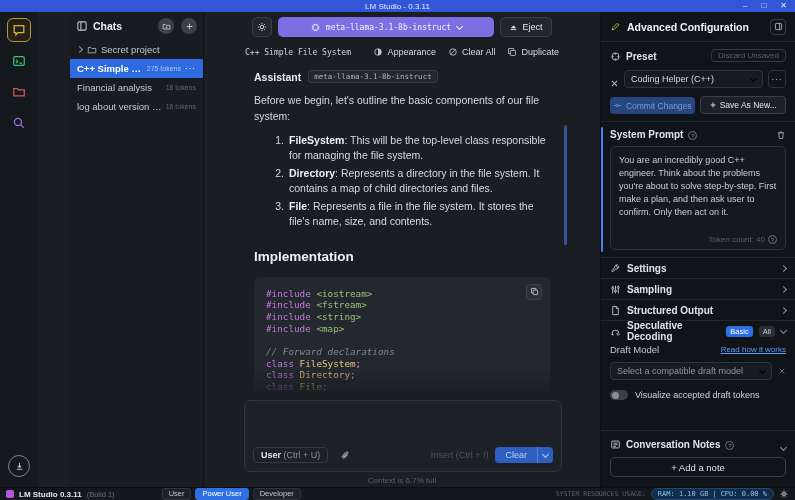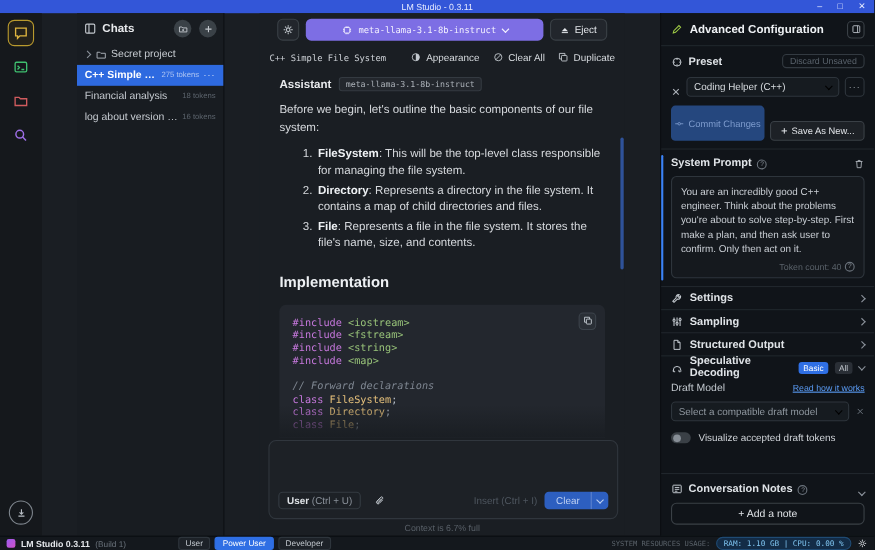--- a/index.html
+++ b/index.html
@@ -129,34 +129,34 @@
   .sec-icon svg { width:11px; height:11px; }
   .discard-btn { margin-left:auto; border:1px solid #333a41; border-radius:4px; padding:1px 6px;
     font-size:8px; color:#59626b; }
   .x-icon { color:#aeb4bb; display:flex; } .x-icon svg { width:9px; height:9px; }
   .select { flex:1; height:18px; background:#161b20; border:1px solid #2e353c; border-radius:4px;
     display:flex; align-items:center; padding:0 6px; gap:4px; }
   .select .val { flex:1; font-size:9px; color:#d6dade; white-space:nowrap; overflow:hidden; }
   .select .val.ph { color:#8f979f; }
   .dots-btn { width:18px; height:18px; border:1px solid #2e353c; border-radius:4px; color:#c3c9cf;
     display:flex; align-items:center; justify-content:center; font-size:8px; letter-spacing:1px; }
-  .commit-btn { flex:1; height:32px; background:#25477e; border-radius:4px; display:flex; align-items:center;
+  .commit-btn { flex:1; height:17px; background:#25477e; border-radius:4px; display:flex; align-items:center;
     justify-content:center; gap:4px; font-size:8.5px; color:#7d9bcd; }
   .commit-btn svg { width:9px; height:9px; }
   .savenew-btn { flex:1; height:18px; background:#1d2126; border:1px solid #3a4046; border-radius:4px;
     display:flex; align-items:center; justify-content:center; gap:3px; font-size:8.5px; color:#e3e6ea; }
   .accent { position:absolute; left:0; top:5px; bottom:5px; width:2px; background:#3b82f6; border-radius:1px; }
   .info { display:inline-flex; align-items:center; justify-content:center; width:9px; height:9px;
     border:1px solid #6a727b; border-radius:50%; font-size:6px; color:#8a919a; flex-shrink:0; }
   .trash { margin-left:auto; color:#aeb4bb; display:flex; }
   .trash svg { width:10px; height:10px; }
   .sp-card { margin-top:6px; background:#15191e; border:1px solid #2e353c; border-radius:5px;
     padding:7px 8px 5px; }
   .sp-text { font-size:9px; color:#c9ced4; line-height:1.45; }
-  .sp-count { display:flex; justify-content:flex-end; align-items:flex-start; gap:3px; margin-top:5px;
+  .sp-count { display:flex; justify-content:flex-end; align-items:flex-start; gap:3px; margin-top:16px;
     font-size:8px; color:#596169; }
   .cfg-row { border-top:1px solid #20262c; height:21px; display:flex; align-items:center; gap:6px;
     padding:0 9px; }
   .cfg-row .chv { margin-left:auto; color:#8a919a; }
   .badge { font-size:7.5px; border-radius:3px; padding:1px 4px; line-height:1.2; }
   .badge.blue { background:#2f6fe4; color:#fff; }
   .badge.gray { background:#2a2f36; color:#c3c9cf; }
   .spec-body { padding:3px 9px 10px; }
   .dm-row { display:flex; align-items:center; }
   .dm-label { font-size:9.5px; color:#c3c9cf; flex:1; }

